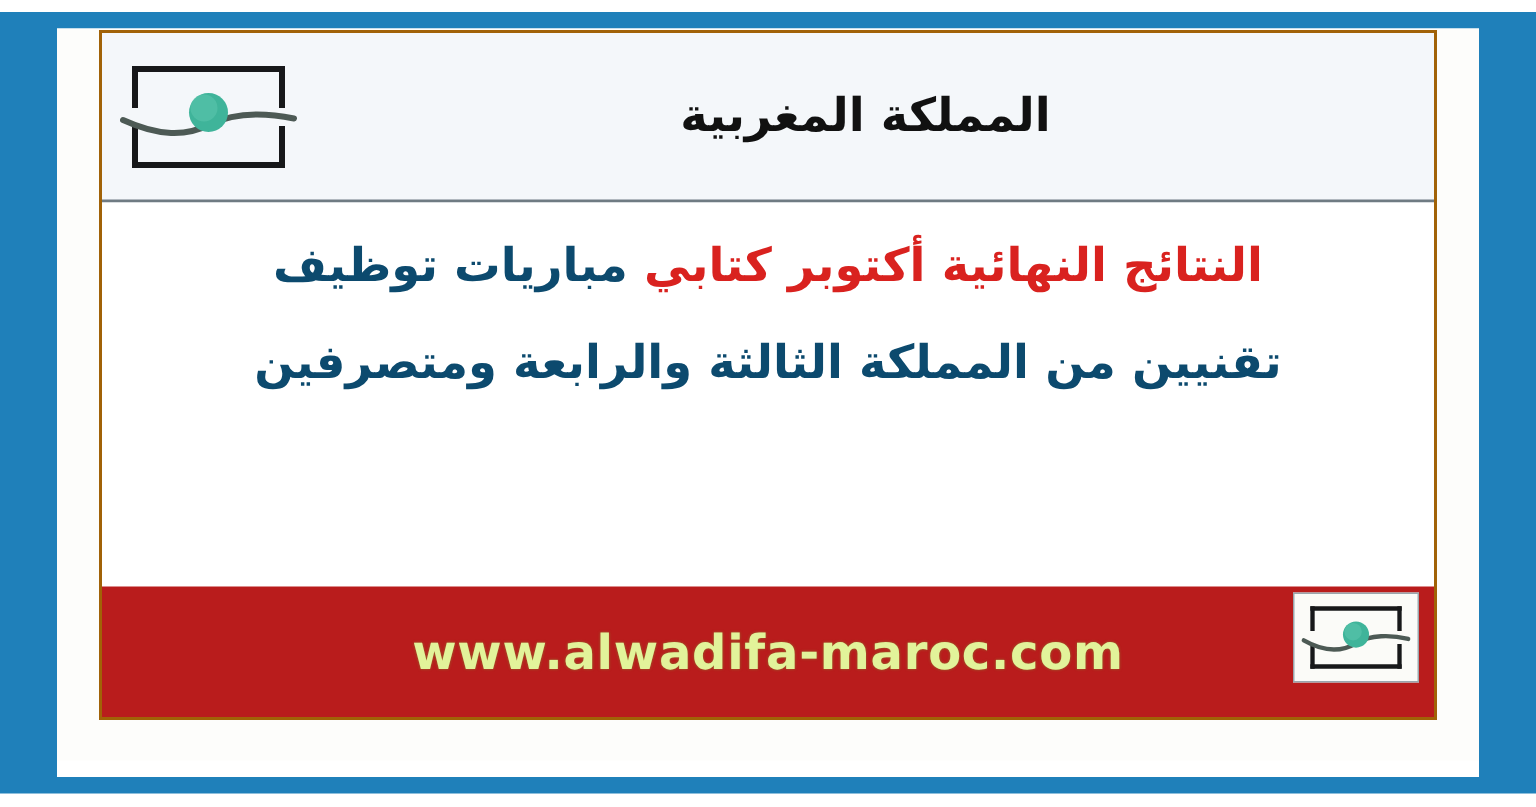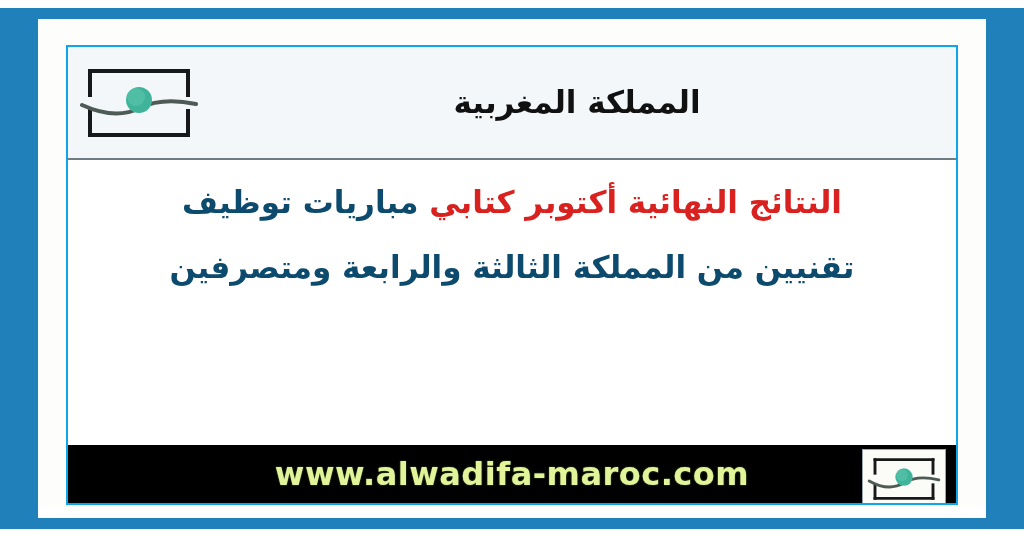--- a/index.html
+++ b/index.html
@@ -66,25 +66,25 @@
     top: 19px;
     width: 948px;
     height: 488px;
     background: #fdfdfb;
   }
 
   
   .card {
     position: absolute;
     left: 66px;
-    top: 45px;
+    top: 20px;
     width: 892px;
     height: 460px;
     background: #ffffff;
-    border: 2px solid #0ea5e9;
+    border: 2px solid #a16207;
     box-sizing: border-box;
     overflow: hidden;
   }
 
   
   .card-header {
     position: relative;
     height: 113px;
     background: #f4f7fa;
     border-bottom: 2px solid #6f7b83;
@@ -151,22 +151,22 @@
   }
   .headline-line:last-child { margin-bottom: 0; }
   .lat { direction: ltr; unicode-bidi: embed; display: inline-block; }
 
   
   .card-footer {
     position: absolute;
     left: 0;
     bottom: 0;
     width: 100%;
-    height: 58px;
-    background: #000000;
+    height: 87px;
+    background: #b91c1c;
     display: flex;
     align-items: center;
     justify-content: center;
   }
   .footer-url {
     font-size: 32px;
     font-weight: 700;
     color: #e2f39a;
     letter-spacing: 0.5px;
     text-shadow: 0 0 2px rgba(120,170,60,.6);

